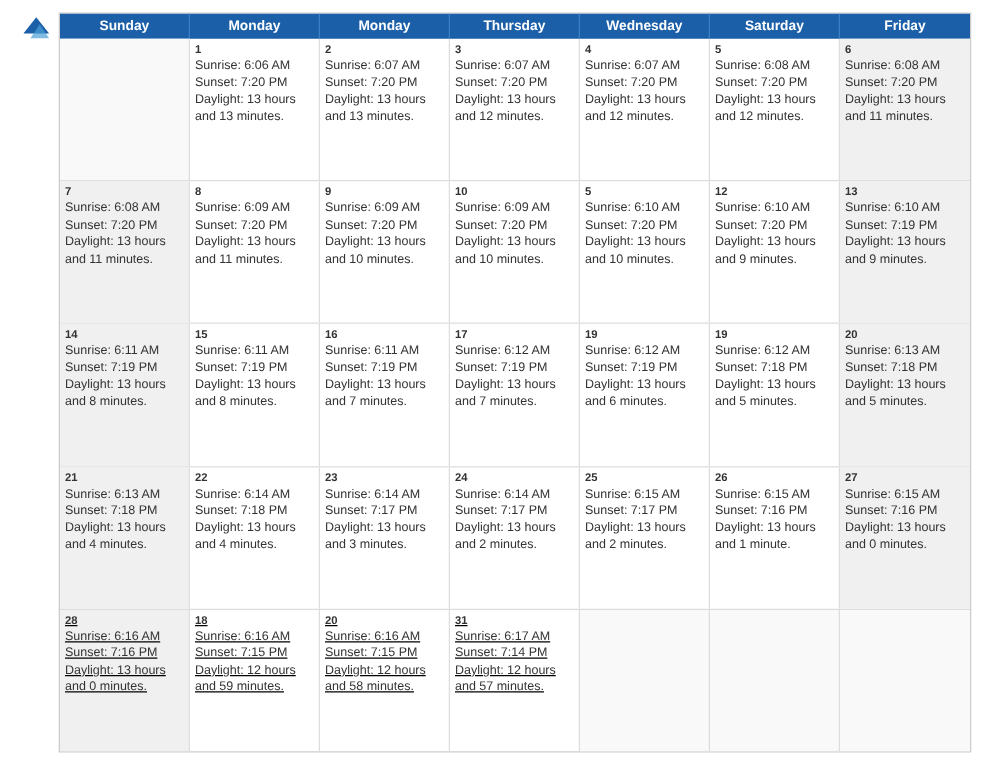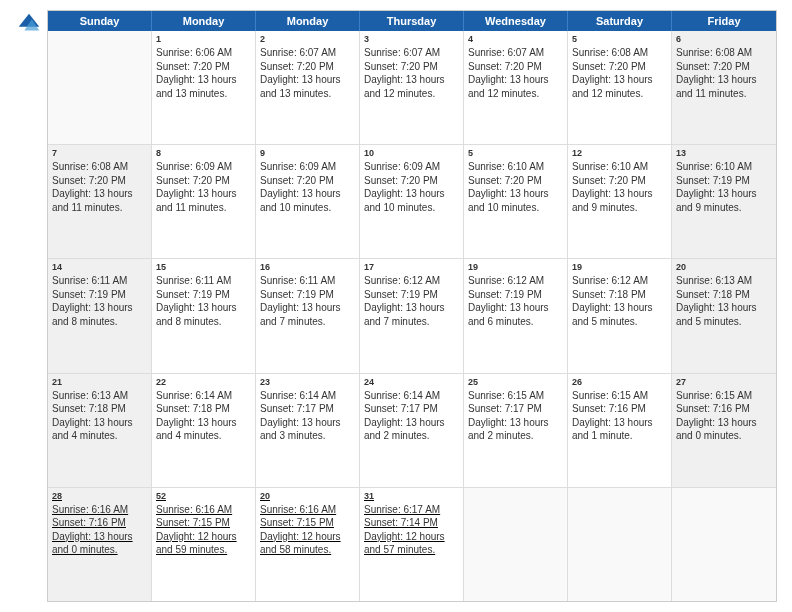--- a/index.html
+++ b/index.html
@@ -339,21 +339,21 @@
         </div>
         <div class="cal-row">
           <div class="cal-cell shaded">
             <span class="day-num">28</span>
             <div class="cell-text" style="white-space: pre-line;">Sunrise: 6:16 AM
 Sunset: 7:16 PM
 Daylight: 13 hours
 and 0 minutes.</div>
           </div>
           <div class="cal-cell">
-            <span class="day-num">52</span>
+            <span class="day-num">18</span>
             <div class="cell-text" style="white-space: pre-line;">Sunrise: 6:16 AM
 Sunset: 7:15 PM
 Daylight: 12 hours
 and 59 minutes.</div>
           </div>
           <div class="cal-cell">
             <span class="day-num">20</span>
             <div class="cell-text" style="white-space: pre-line;">Sunrise: 6:16 AM
 Sunset: 7:15 PM
 Daylight: 12 hours

